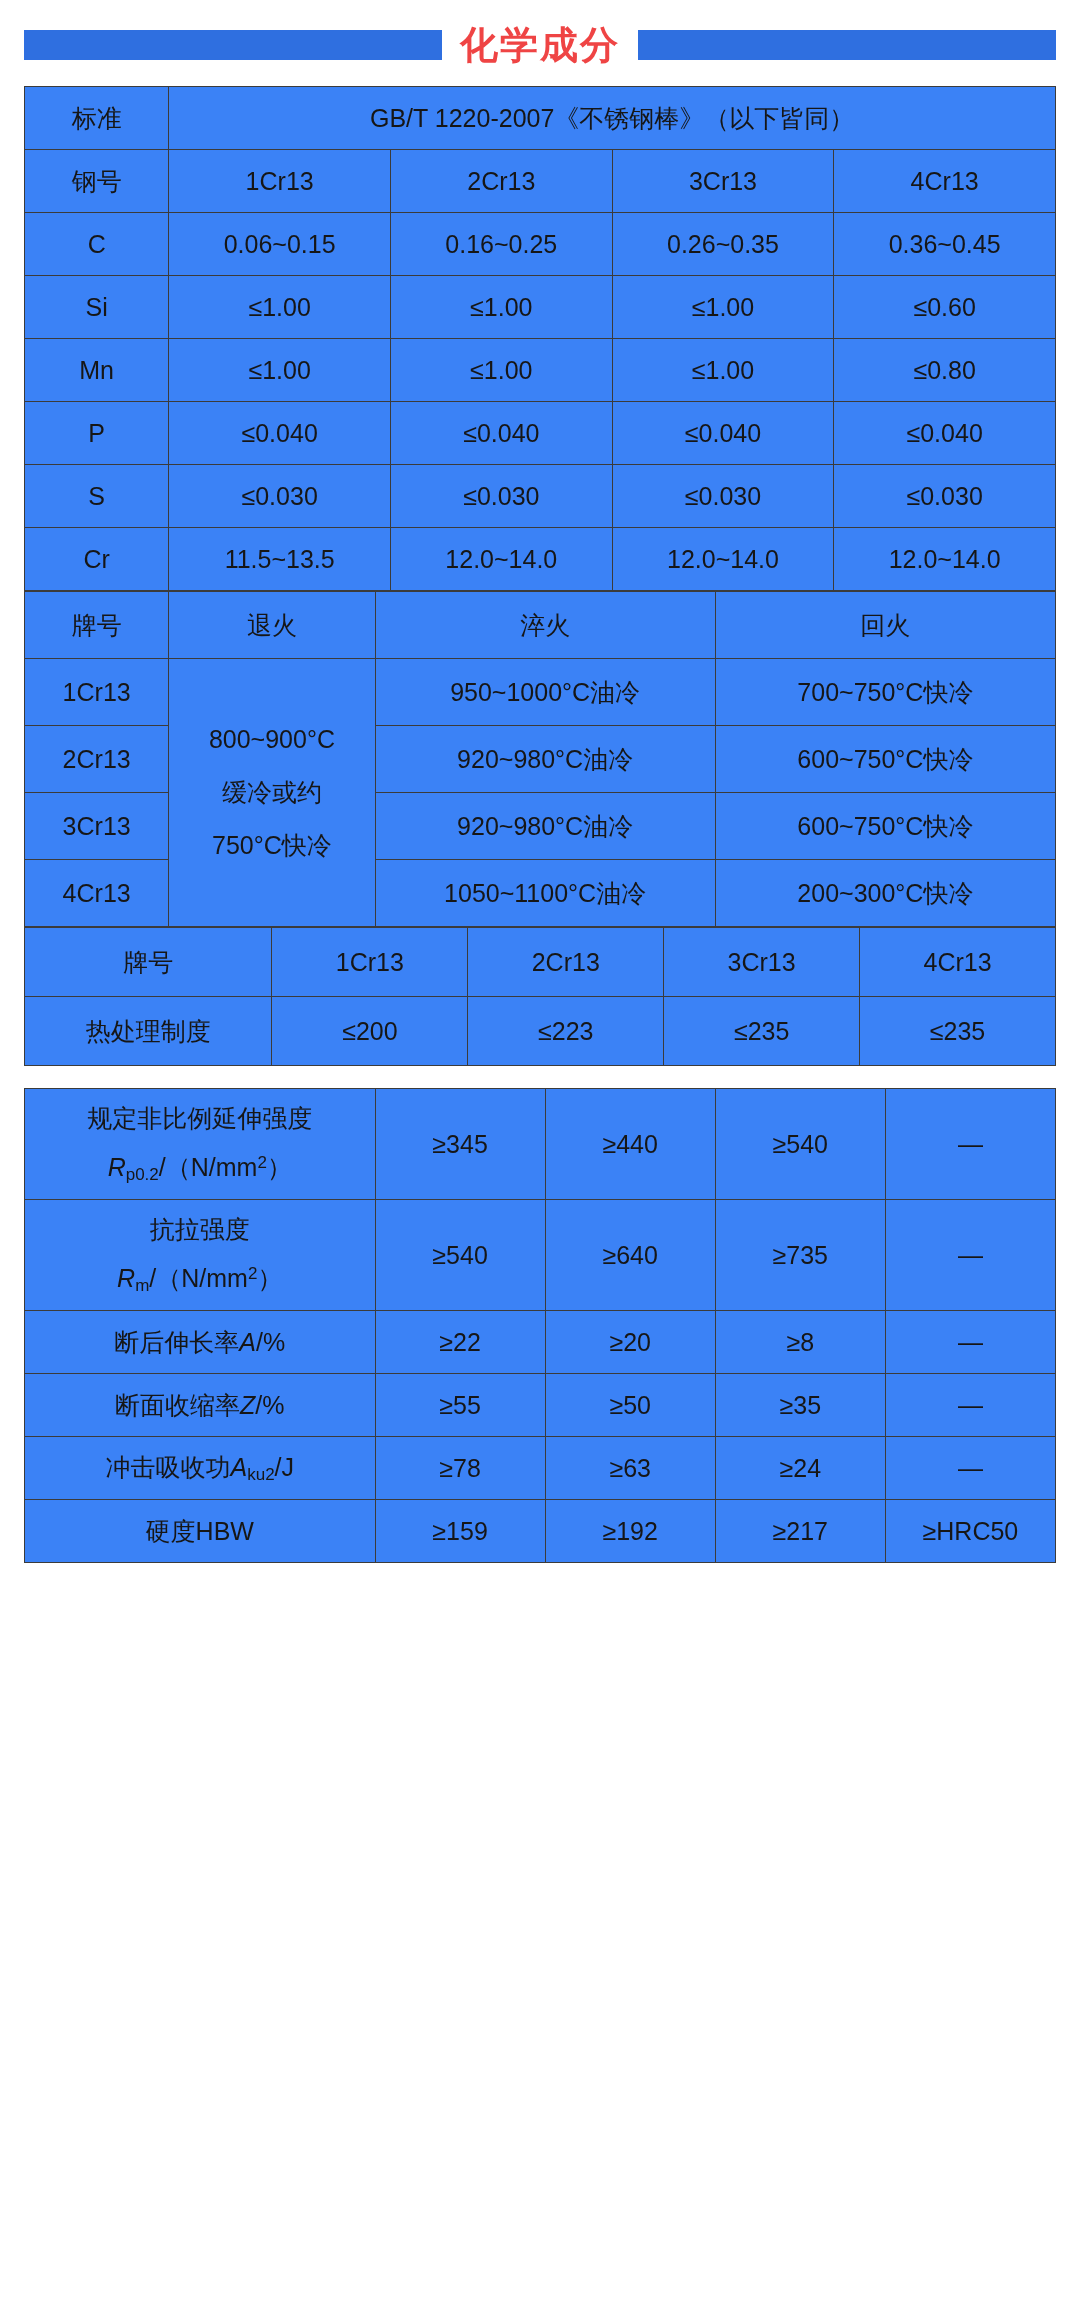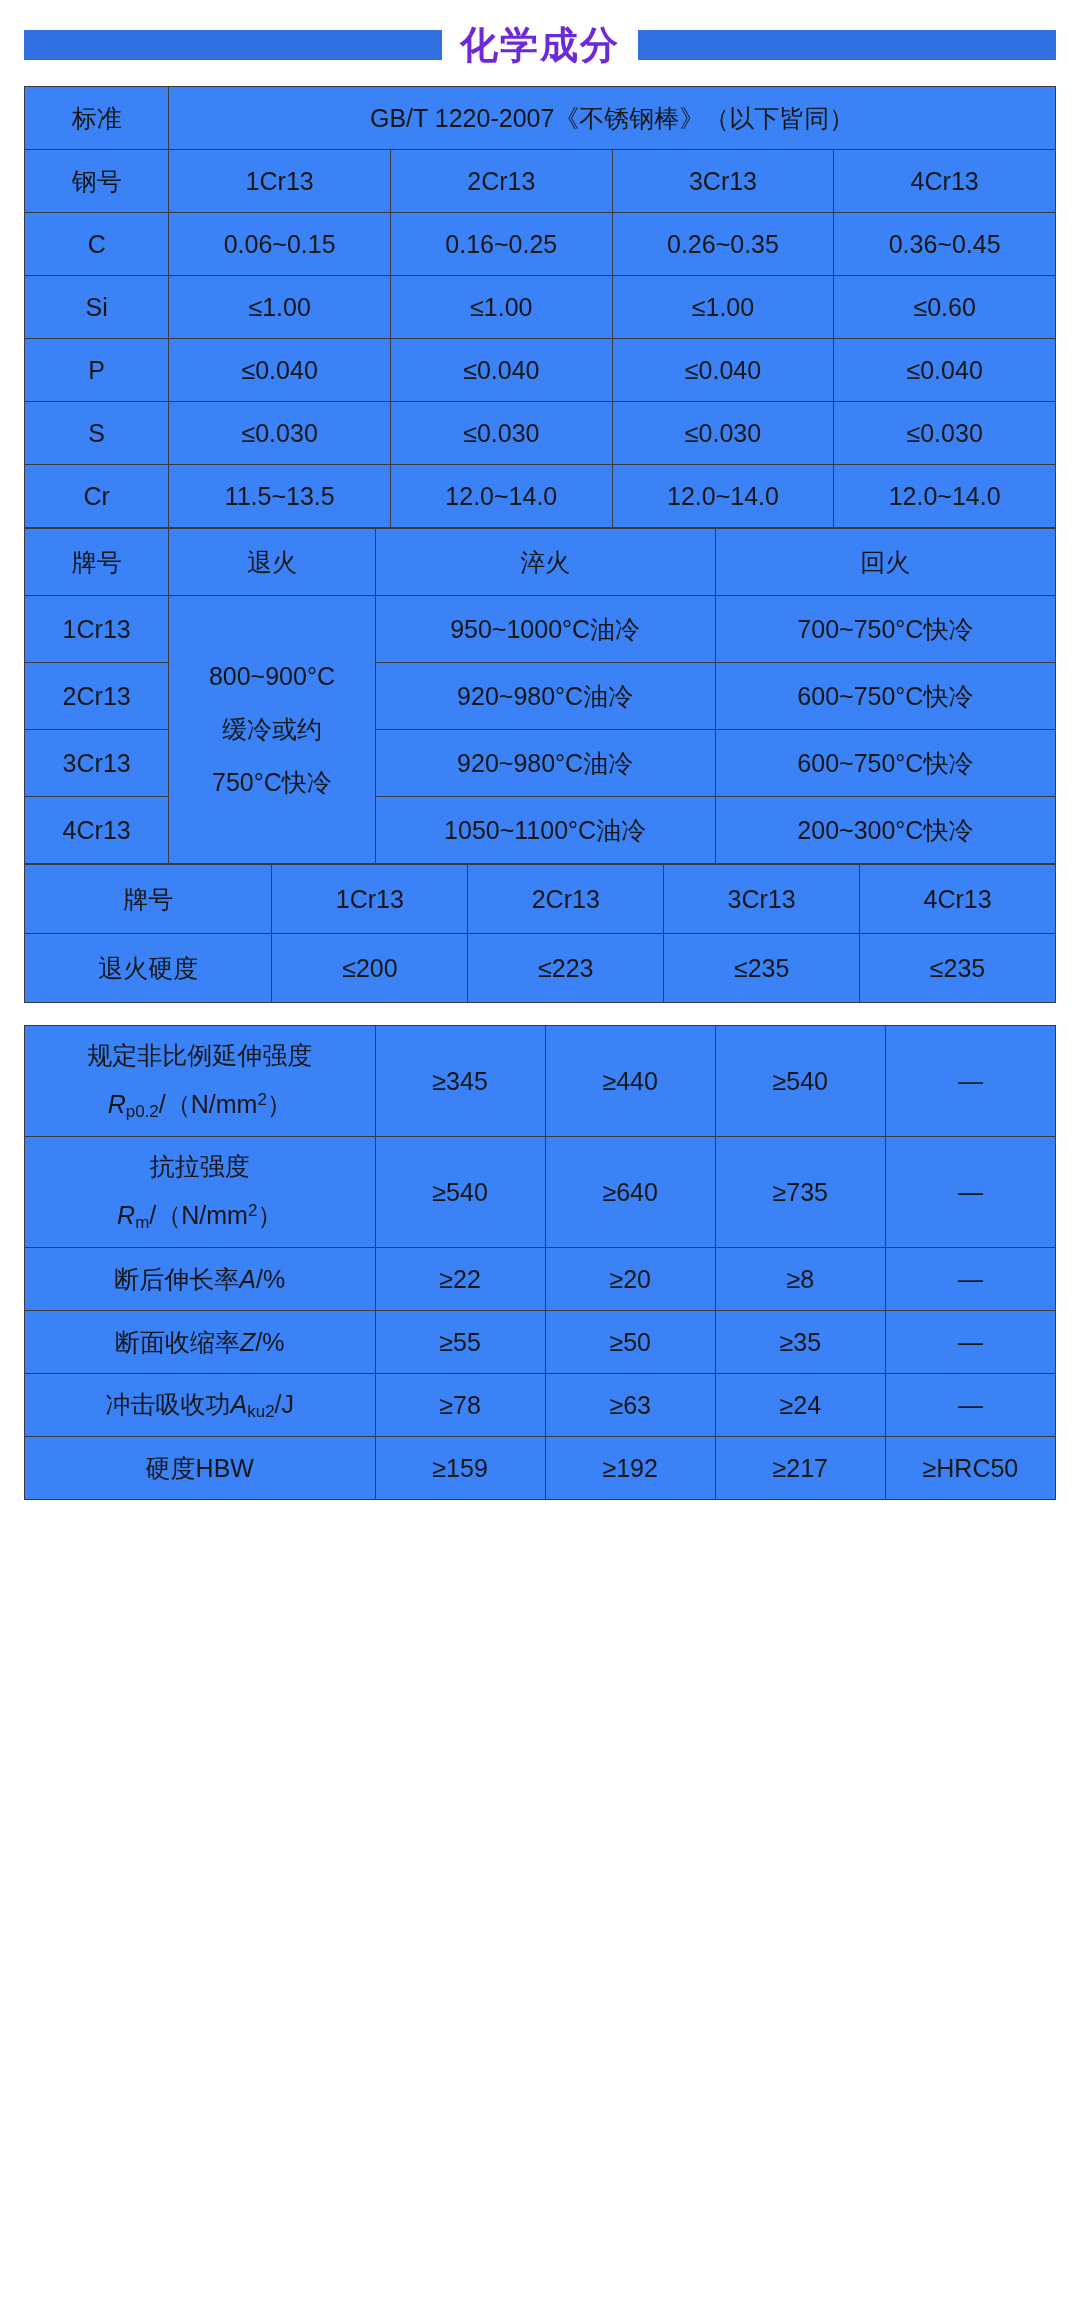--- a/index.html
+++ b/index.html
@@ -31,21 +31,21 @@
   .bar {
     flex: 1 1 auto;
     height: 30px;
     background: #2f6fe0;
   }
   .section-title {
     flex: 0 0 auto;
     padding: 0 18px;
     font-size: 38px;
     font-weight: bold;
-    color: #6d28d9;
+    color: #ef4444;
     letter-spacing: 2px;
     white-space: nowrap;
     line-height: 46px;
   }
 
   
   table {
     border-collapse: collapse;
     width: 100%;
     table-layout: fixed;
@@ -111,20 +111,27 @@
         <td>0.36~0.45</td>
       </tr>
       <tr>
         <td>Si</td>
         <td>≤1.00</td>
         <td>≤1.00</td>
         <td>≤1.00</td>
         <td>≤0.60</td>
       </tr>
       <tr>
+        <td>Mn</td>
+        <td>≤1.00</td>
+        <td>≤1.00</td>
+        <td>≤1.00</td>
+        <td>≤0.80</td>
+      </tr>
+      <tr>
         <td>P</td>
         <td>≤0.040</td>
         <td>≤0.040</td>
         <td>≤0.040</td>
         <td>≤0.040</td>
       </tr>
       <tr>
         <td>S</td>
         <td>≤0.030</td>
         <td>≤0.030</td>
@@ -197,21 +204,21 @@
     </colgroup>
     <tbody>
       <tr>
         <td>牌号</td>
         <td>1Cr13</td>
         <td>2Cr13</td>
         <td>3Cr13</td>
         <td>4Cr13</td>
       </tr>
       <tr>
-        <td>退火硬度</td>
+        <td>热处理制度</td>
         <td>≤200</td>
         <td>≤223</td>
         <td>≤235</td>
         <td>≤235</td>
       </tr>
     </tbody>
   </table>
 
   <div class="spacer-20"></div>
 

